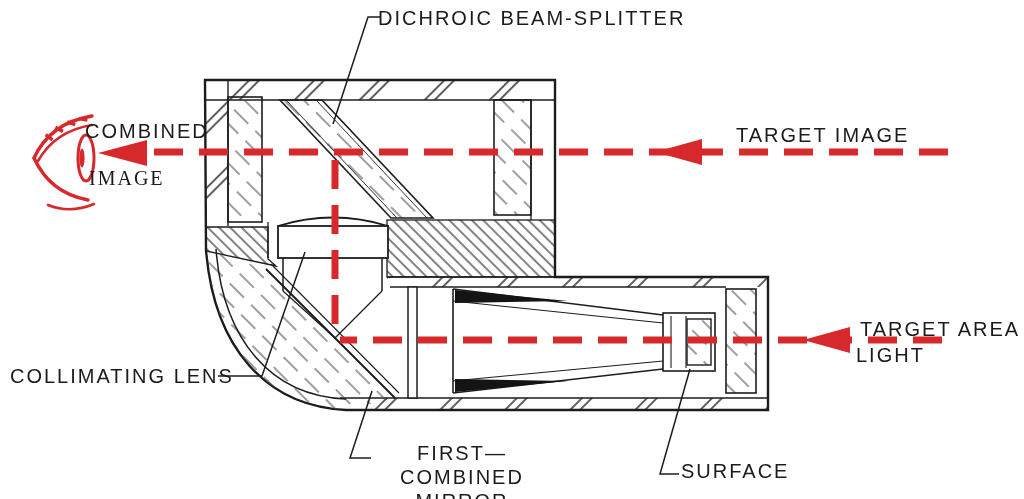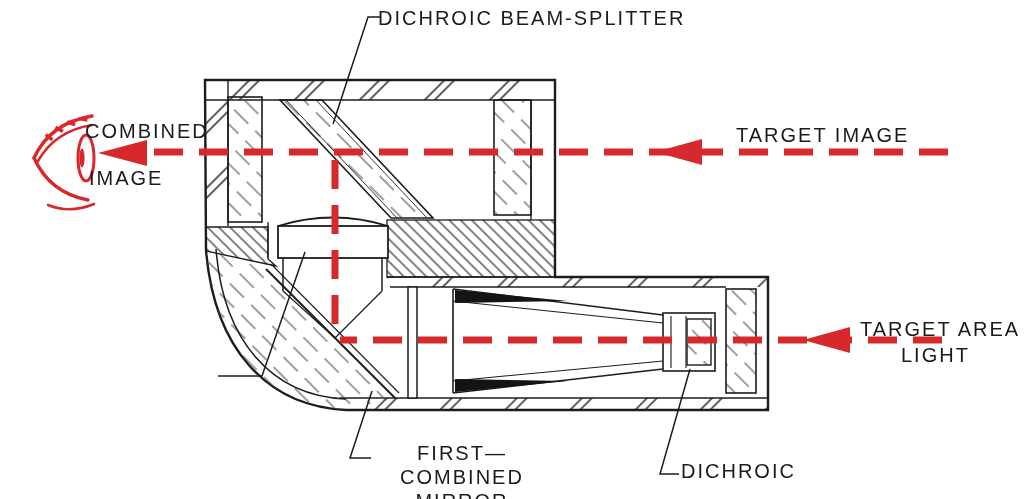--- a/index.html
+++ b/index.html
@@ -132,28 +132,29 @@
     <ellipse cx="86" cy="158" rx="8" ry="23" stroke-width="3"></ellipse>
     <ellipse cx="82" cy="158" rx="2.6" ry="9.5" fill="#d7282c" stroke="none"></ellipse>
     <path d="M34,158 Q50,193 88,200"></path>
     <path d="M48,205 Q70,214 94,204" stroke-width="2.6"></path>
   </g>
 </svg>
 
 <div class="lbl" style="left:378px;top:6px;">DICHROIC BEAM-SPLITTER</div>
 
 <div class="lbl" style="left:85px;top:119px;">COMBINED</div>
-<div class="lbl" style="left:89px;top:166px;">IMAGE</div>
+<div class="lbl" style="left:89px;top:166px;font-family:Liberation Serif, serif;">IMAGE</div>
 
 <div class="lbl" style="left:736px;top:123px;">TARGET IMAGE</div>
 
 <div class="lbl" style="left:860px;top:317px;">TARGET AREA</div>
-<div class="lbl" style="left:901px;top:343px;">LIGHT</div>
+<div class="lbl" style="left:856px;top:343px;">LIGHT</div>
 
+<div class="lbl" style="left:10px;top:364px;">COLLIMATING LENS</div>
 
 <div class="lbl lbl-center" style="left:368px;top:441px;width:188px;">
   <div>FIRST—COMBINED</div>
   <div>MIRROR</div>
 </div>
 
-<div class="lbl" style="left:681px;top:459px;">DICHROIC</div>
+<div class="lbl" style="left:681px;top:459px;">SURFACE</div>
 
 </div>
 
 </body></html>

